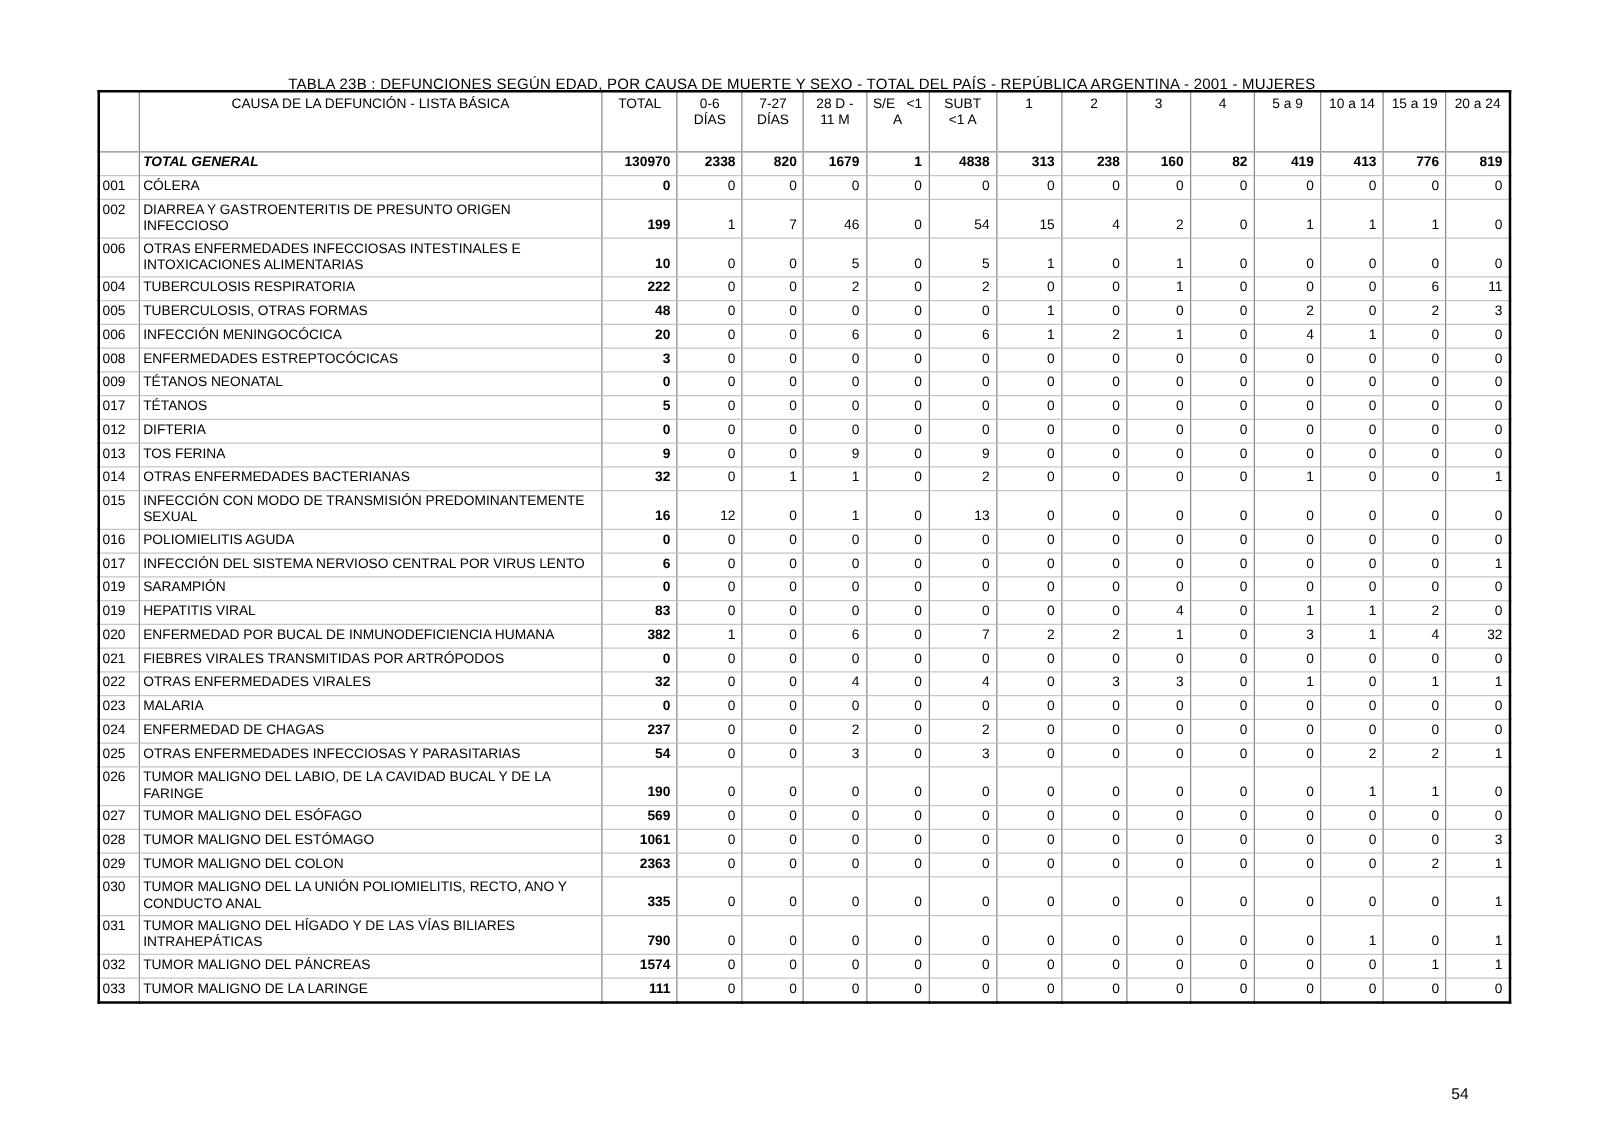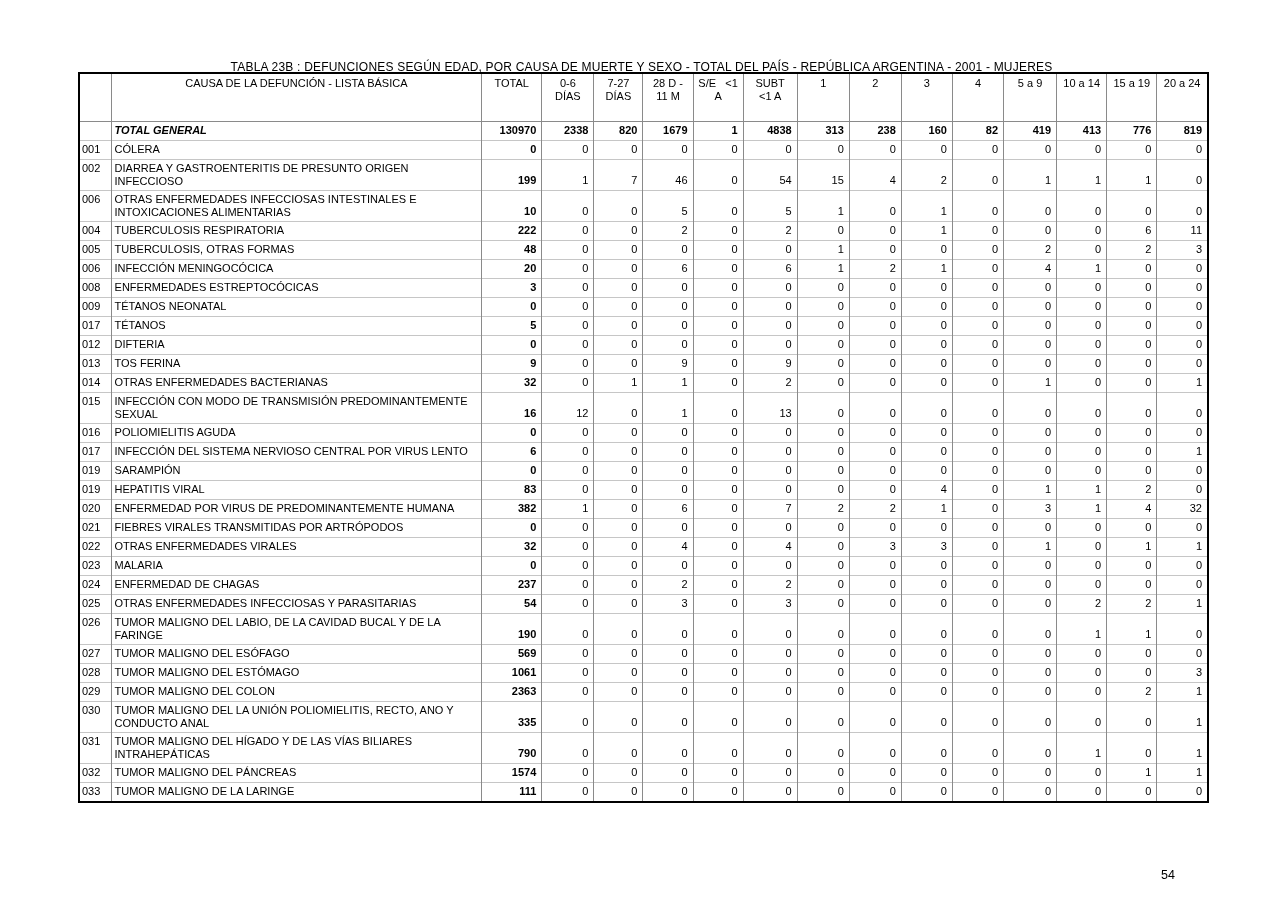--- a/index.html
+++ b/index.html
@@ -472,21 +472,21 @@
         <td class="num">0</td>
         <td class="num">4</td>
         <td class="num">0</td>
         <td class="num">1</td>
         <td class="num">1</td>
         <td class="num">2</td>
         <td class="num">0</td>
       </tr>
       <tr>
         <td class="code">020</td>
-        <td class="cause">ENFERMEDAD POR VIRUS DE PREDOMINANTEMENTE HUMANA</td>
+        <td class="cause">ENFERMEDAD POR BUCAL DE INMUNODEFICIENCIA HUMANA</td>
         <td class="num c-total">382</td>
         <td class="num">1</td>
         <td class="num">0</td>
         <td class="num">6</td>
         <td class="num">0</td>
         <td class="num">7</td>
         <td class="num">2</td>
         <td class="num">2</td>
         <td class="num">1</td>
         <td class="num">0</td>

